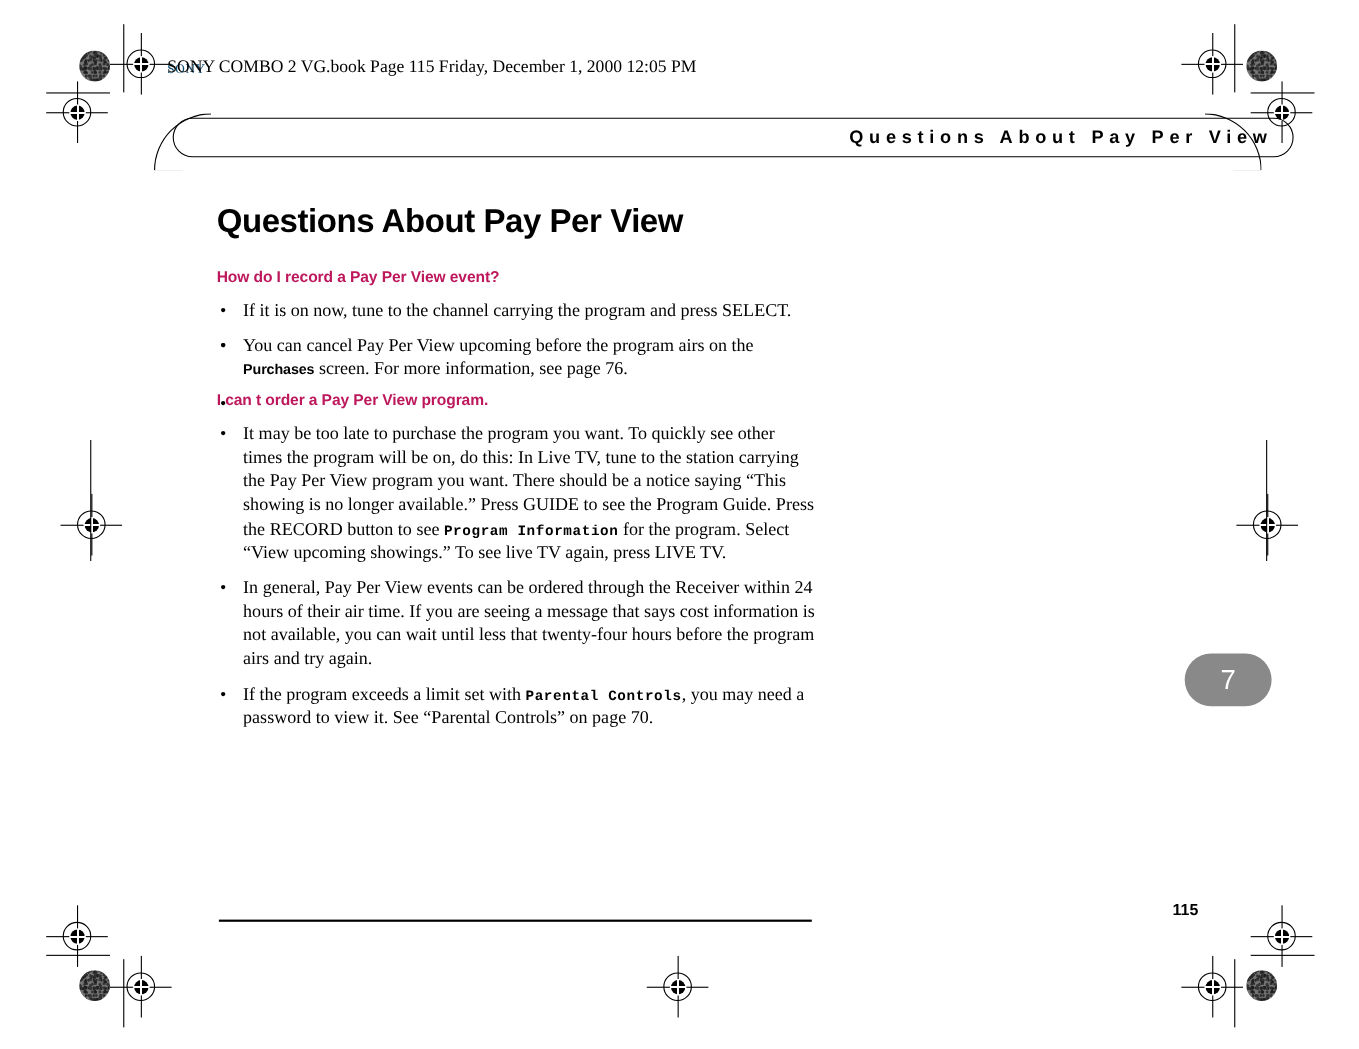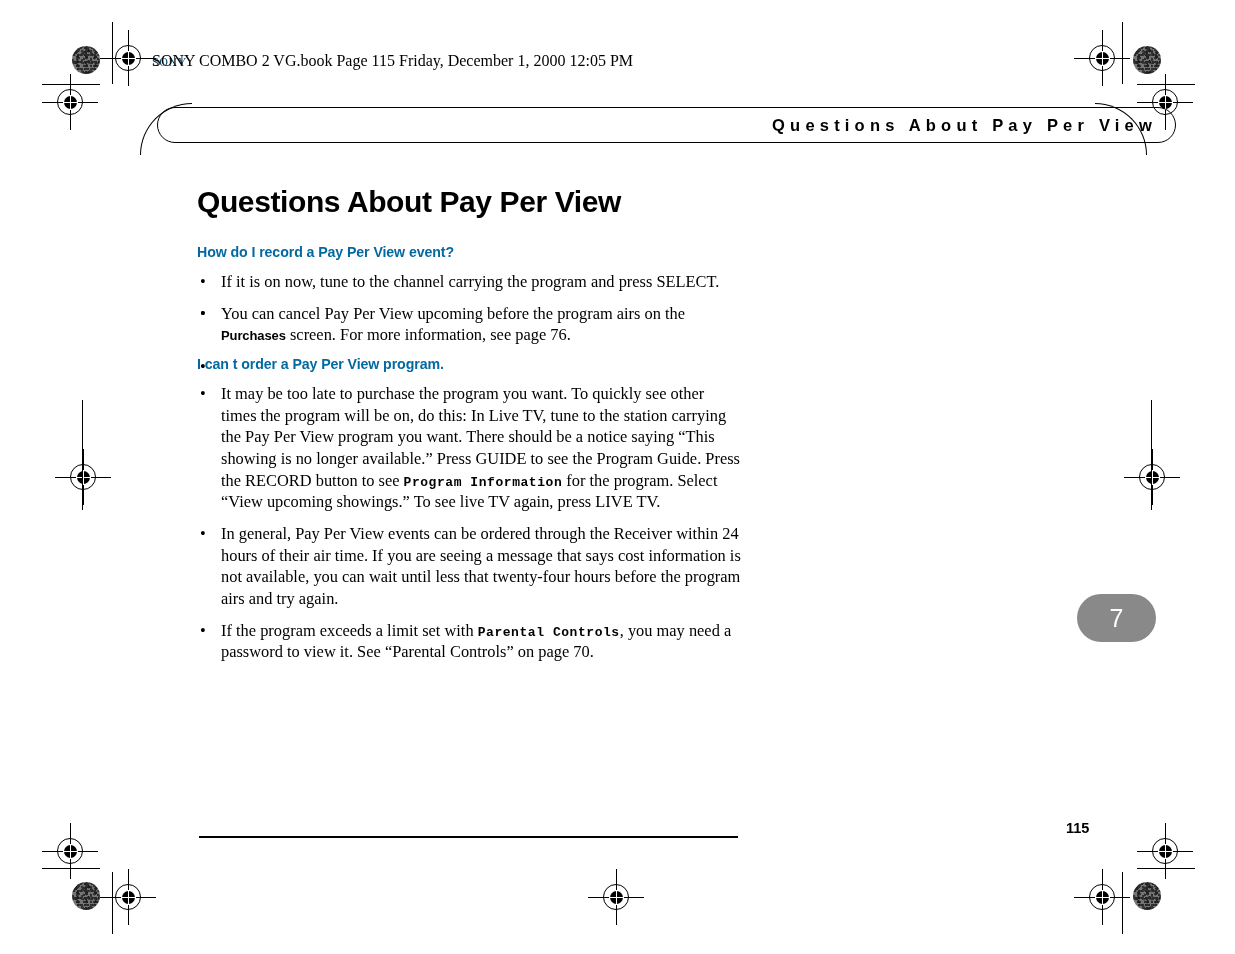--- a/index.html
+++ b/index.html
@@ -151,21 +151,21 @@
     letter-spacing: -0.4px;
     color: #000;
     margin: 0 0 26px 0;
     line-height: 1.1;
   }
   .subhead {
     font-family: "Liberation Sans", sans-serif;
     font-size: 14.2px;
     font-weight: bold;
     letter-spacing: -0.1px;
-    color: #0369a1;
+    color: #be185d;
     margin: 0 0 10px 0;
     line-height: 1.2;
   }
   .subhead.spaced {
     margin-top: 8px;
   }
   ul.bullets {
     list-style: none;
     margin: 0 0 6px 0;
     padding: 0;

